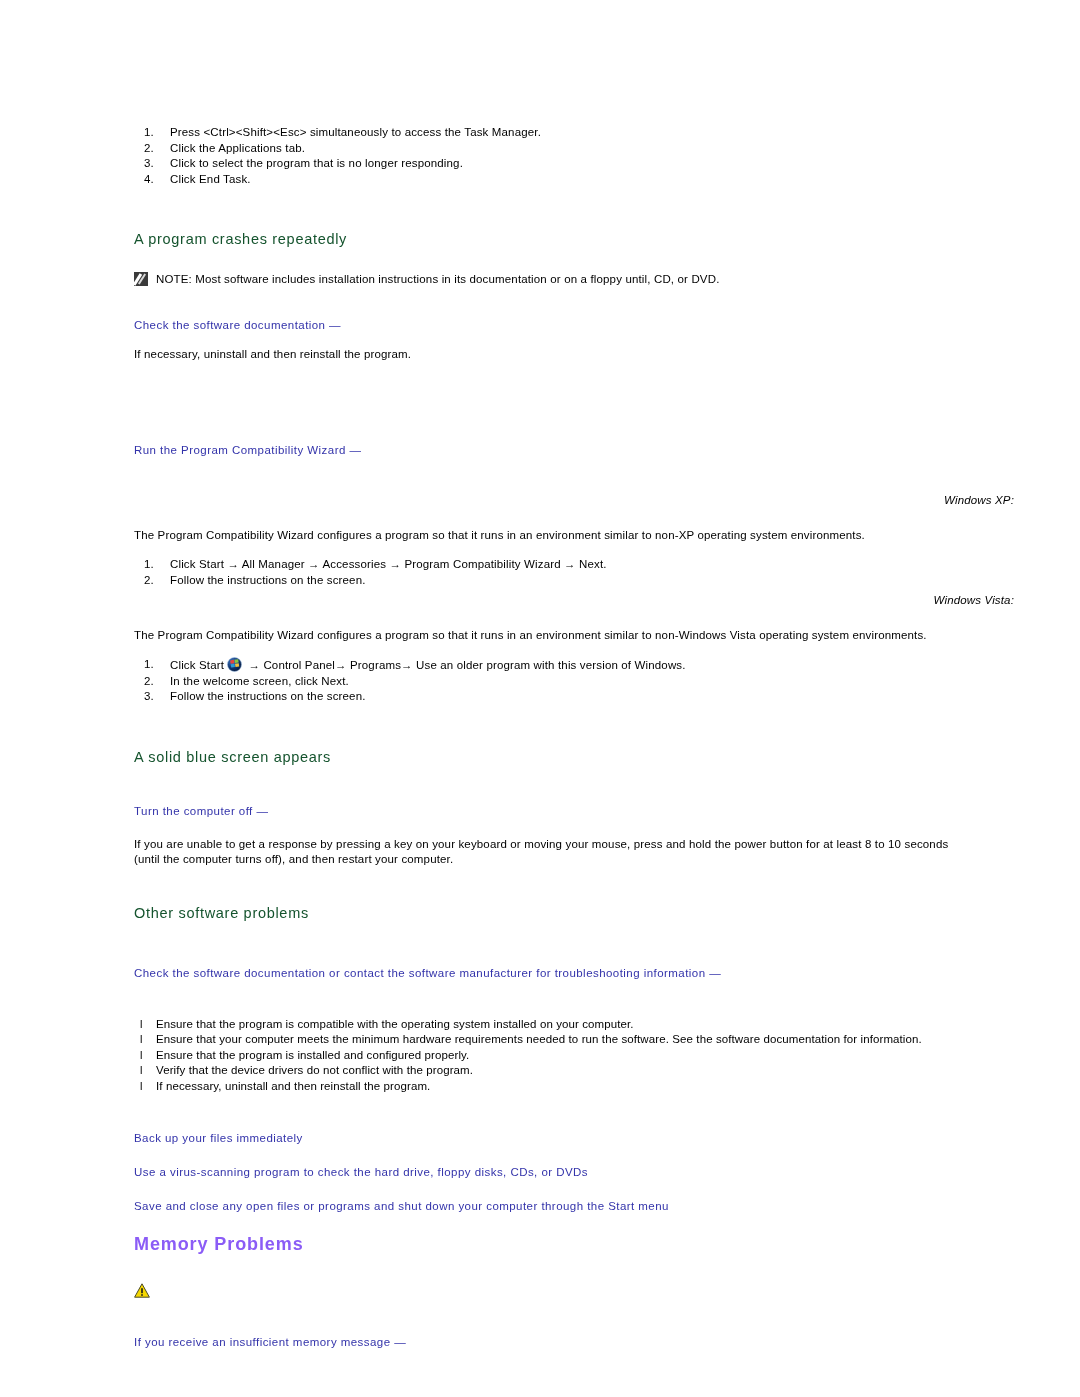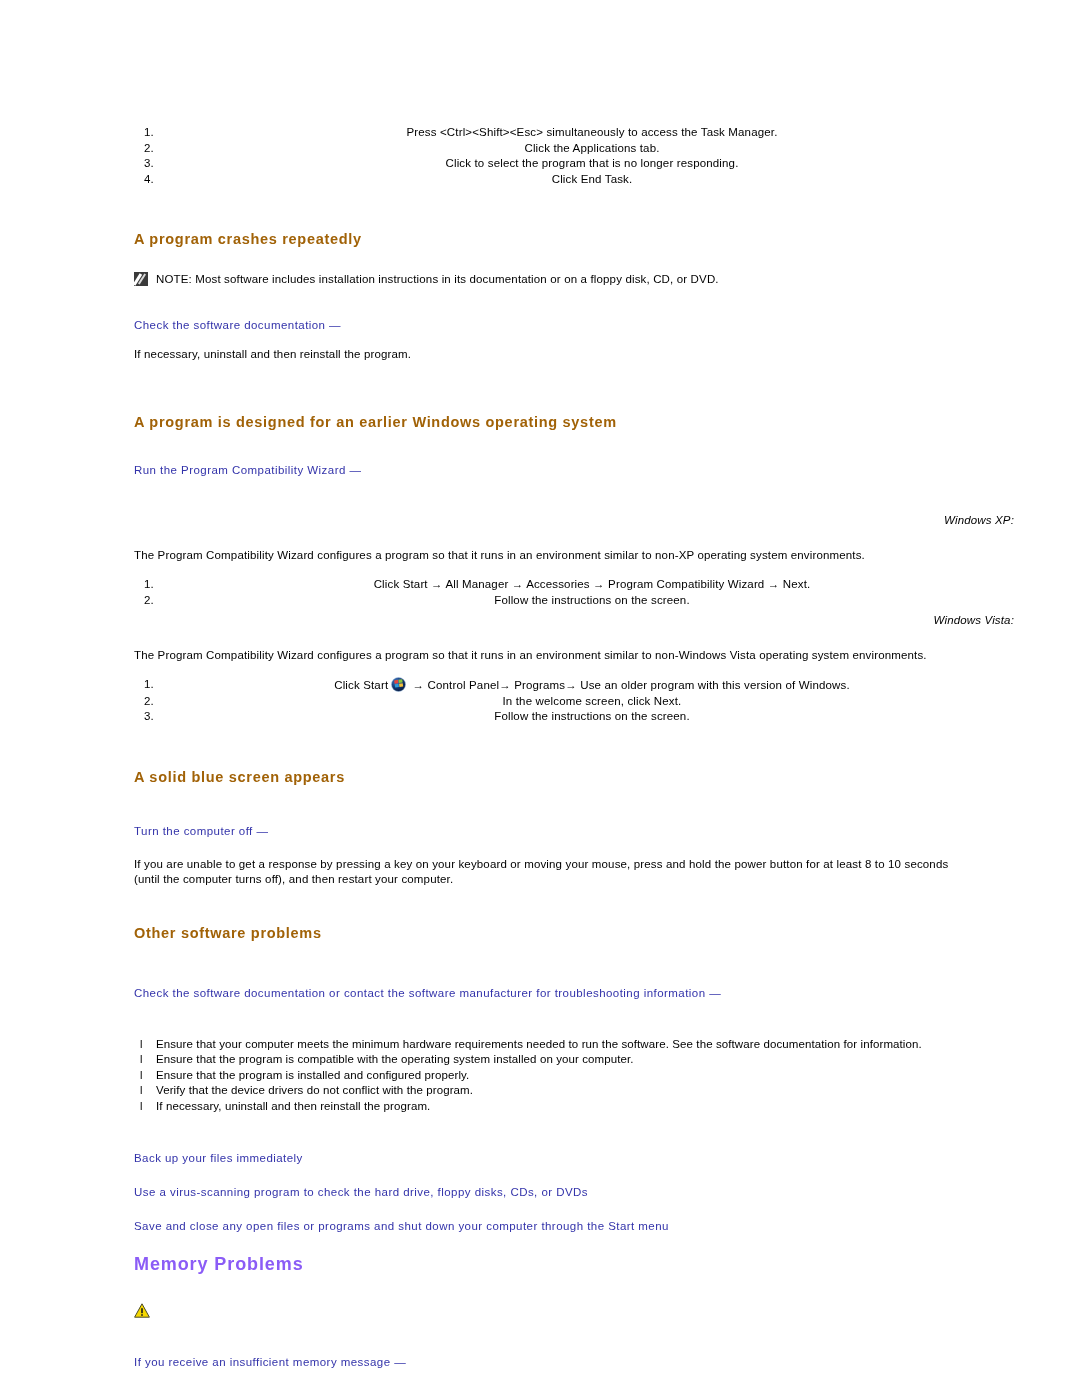--- a/index.html
+++ b/index.html
@@ -47,41 +47,40 @@
   h2.section-heading {
     font-size: 18px;
     font-weight: bold;
     color: #8b5cf6;
     letter-spacing: 0.9px;
     margin: 0;
     line-height: 24px;
   }
   h3.sub-heading {
     font-size: 14.5px;
-    font-weight: bold;
-    color: #a16207;
+    font-weight: normal;
+    color: #14532d;
     letter-spacing: 0.7px;
     margin: 0;
     line-height: 20px;
   }
   .blue-lead {
     font-size: 11.5px;
     color: #3333aa;
     letter-spacing: 0.45px;
     line-height: 16px;
     font-weight: normal;
   }
 
   
   ol.num-list {
     margin: 0;
     padding: 0;
     list-style: none;
     counter-reset: li;
-    text-align: center;
   }
   ol.num-list > li {
     counter-increment: li;
     position: relative;
     padding-left: 36px;
     font-size: 11.5px;
     line-height: 15.5px;
     letter-spacing: 0.15px;
     color: #000;
   }
@@ -208,34 +207,33 @@
     </ol>
 
     <div class="sp-42"></div>
 
     <h3 class="sub-heading">A program crashes repeatedly</h3>
 
     <div class="sp-22"></div>
 
     <div class="callout">
       <span class="note-icon"></span>
-      <span class="callout-text"><span class="callout-label">NOTE:</span><span> Most software includes installation instructions in its documentation or on a floppy disk, CD, or DVD.</span></span>
+      <span class="callout-text"><span class="callout-label">NOTE:</span><span> Most software includes installation instructions in its documentation or on a floppy until, CD, or DVD.</span></span>
     </div>
 
     <div class="sp-30"></div>
 
     <div class="blue-lead">Check the software documentation —</div>
 
     <div class="sp-14"></div>
 
     <div class="body-text">If necessary, uninstall and then reinstall the program.</div>
 
     <div class="sp-50"></div>
 
-    <h3 class="sub-heading">A program is designed for an earlier Windows operating system</h3>
 
     <div class="sp-30"></div>
 
     <div class="blue-lead">Run the Program Compatibility Wizard —</div>
 
     <div class="sp-36"></div>
 
     <div class="ital">Windows XP:</div>
 
     <div class="sp-22"></div>
@@ -298,22 +296,22 @@
 
     <h3 class="sub-heading">Other software problems</h3>
 
     <div class="sp-42"></div>
 
     <div class="blue-lead">Check the software documentation or contact the software manufacturer for troubleshooting information —</div>
 
     <div class="sp-36"></div>
 
     <ul class="dell-bullets">
+      <li>Ensure that the program is compatible with the operating system installed on your computer.</li>
       <li>Ensure that your computer meets the minimum hardware requirements needed to run the software. See the software documentation for information.</li>
-      <li>Ensure that the program is compatible with the operating system installed on your computer.</li>
       <li>Ensure that the program is installed and configured properly.</li>
       <li>Verify that the device drivers do not conflict with the program.</li>
       <li>If necessary, uninstall and then reinstall the program.</li>
     </ul>
 
     <div class="sp-36"></div>
 
     <div class="blue-lead">Back up your files immediately</div>
 
     <div class="sp-18"></div>

